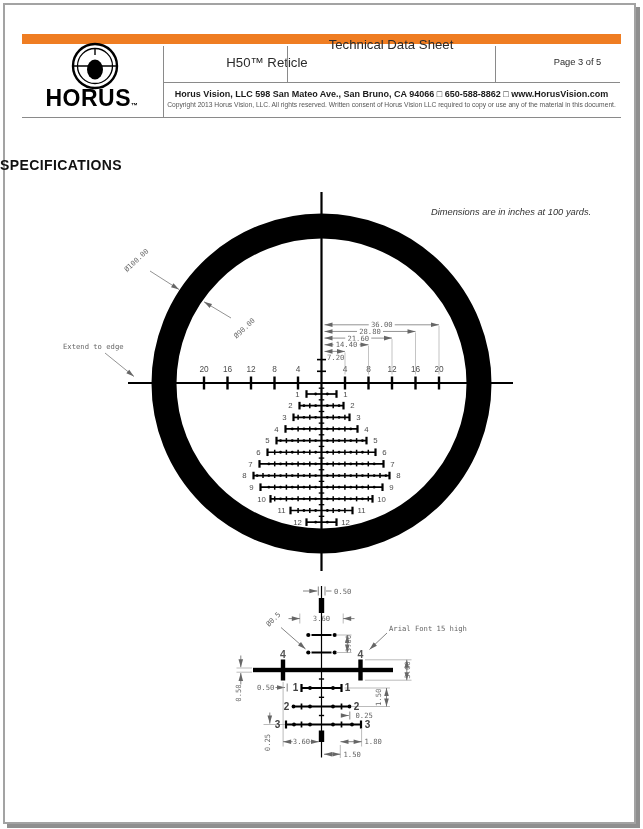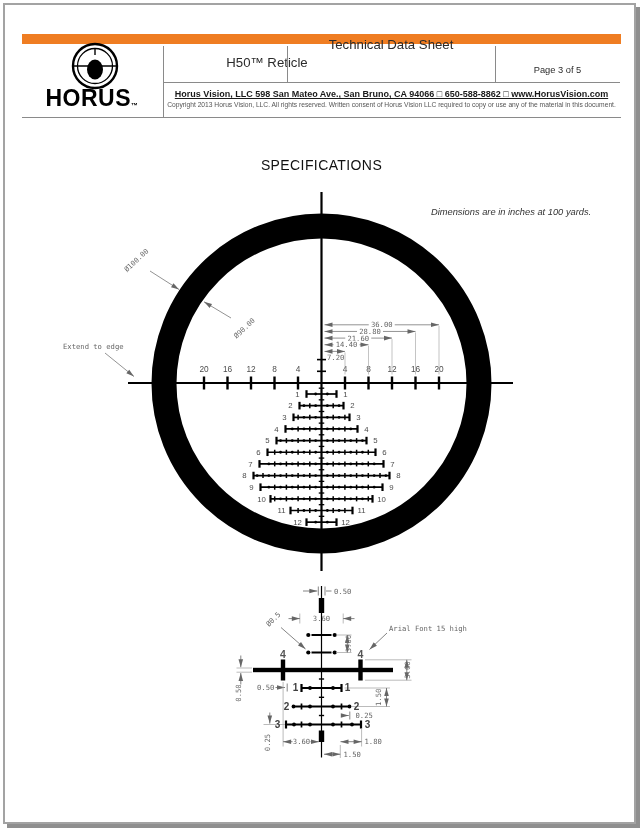--- a/index.html
+++ b/index.html
@@ -6,25 +6,25 @@
   body{width:643px;height:829px;position:relative;overflow:hidden;
        font-family:"Liberation Sans",sans-serif;}
   .abs{position:absolute;}
   .page-frame{left:3px;top:3px;width:629px;height:817px;border:2px solid #a3a3a3;
               box-shadow:4px 4px 0 #8f8f8f;background:#fff;}
   .accent-bar{left:22px;top:34px;width:599px;height:10px;background:#ef7d22;}
   .hline{background:#8a8a8a;height:1px;}
   .vline{background:#8a8a8a;width:1px;}
   .cell-title{font-size:13.2px;color:#2b2b2b;text-align:center;white-space:nowrap;}
   .page-label{font-size:9.3px;color:#2b2b2b;text-align:center;}
-  .address{font-size:9px;color:#1a1a1a;text-align:center;white-space:nowrap;font-weight:bold;text-decoration:underline;}
+  .address{font-size:9px;color:#1a1a1a;text-align:center;white-space:nowrap;font-weight:bold;}
   .copyright{font-size:6.7px;color:#555;text-align:center;white-space:nowrap;}
   .logo-text{font-size:23px;font-weight:bold;color:#000;letter-spacing:.5px;white-space:nowrap;}
   .logo-tm{font-size:7px;font-weight:bold;vertical-align:-2px;}
-  .section-title{font-size:14px;font-weight:normal;color:#111;text-align:center;letter-spacing:.4px;}
+  .section-title{font-size:14px;font-weight:bold;color:#111;letter-spacing:.4px;}
   .units-note{font-size:9.3px;color:#333;white-space:nowrap;}
   svg{position:absolute;left:0;top:0;pointer-events:none;}
   svg text{user-select:none;}
   text.cad{font-family:"DejaVu Sans Mono",monospace;fill:#666;font-size:7.2px;}
   text.num{font-family:"Liberation Sans",sans-serif;fill:#4d4d4d;font-size:8.3px;}
   text.rown{font-family:"Liberation Sans",sans-serif;fill:#4d4d4d;font-size:7.8px;}
   text.dnum{font-family:"Liberation Sans",sans-serif;fill:#3f3f3f;font-size:10px;font-weight:bold;}
   text.d4{font-family:"Liberation Sans",sans-serif;fill:#555;font-size:10.5px;font-weight:bold;}
 </style>
 </head>
@@ -39,21 +39,21 @@
     <circle cx="29" cy="24" r="17.5" fill="none" stroke="#000" stroke-width="1.3"></circle>
     <line x1="7" y1="24" x2="51" y2="24" stroke="#000" stroke-width="1.6"></line>
     <ellipse cx="29" cy="27.5" rx="8" ry="10" fill="#000"></ellipse>
     <line x1="29" y1="6" x2="29" y2="13" stroke="#000" stroke-width="1.4"></line>
   </svg>
 </div>
 <div class="abs logo-text" style="left:42px;top:85px;width:100px;text-align:center;"><span>HORUS</span><span class="logo-tm">™</span></div>
 
 <div class="abs cell-title" style="left:163px;top:55px;width:124px;padding-left:42px;">H50™ Reticle</div>
 <div class="abs cell-title" style="left:287px;top:37px;width:208px;">Technical Data Sheet</div>
-<div class="abs page-label" style="left:495px;top:57px;width:125px;margin-top:8px;">Page 3 of 5</div>
+<div class="abs page-label" style="left:515px;top:57px;width:125px;">Page 3 of 5</div>
 <div class="abs address" style="left:163px;top:89px;width:457px;">Horus Vision, LLC 598 San Mateo Ave., San Bruno, CA  94066 □ 650-588-8862 □ www.HorusVision.com</div>
 <div class="abs copyright" style="left:163px;top:101px;width:457px;">Copyright 2013 Horus Vision, LLC. All rights reserved. Written consent of Horus Vision LLC required to copy or use any of the material in this document.</div>
 
 <div class="abs vline" style="left:163px;top:46px;height:72px;"></div>
 <div class="abs vline" style="left:287px;top:46px;height:36px;"></div>
 <div class="abs vline" style="left:495px;top:46px;height:36px;"></div>
 <div class="abs hline" style="left:163px;top:82px;width:457px;"></div>
 <div class="abs hline" style="left:22px;top:117px;width:599px;"></div>
 
 <div class="abs section-title" style="left:0;top:157px;width:643px;">SPECIFICATIONS</div>

